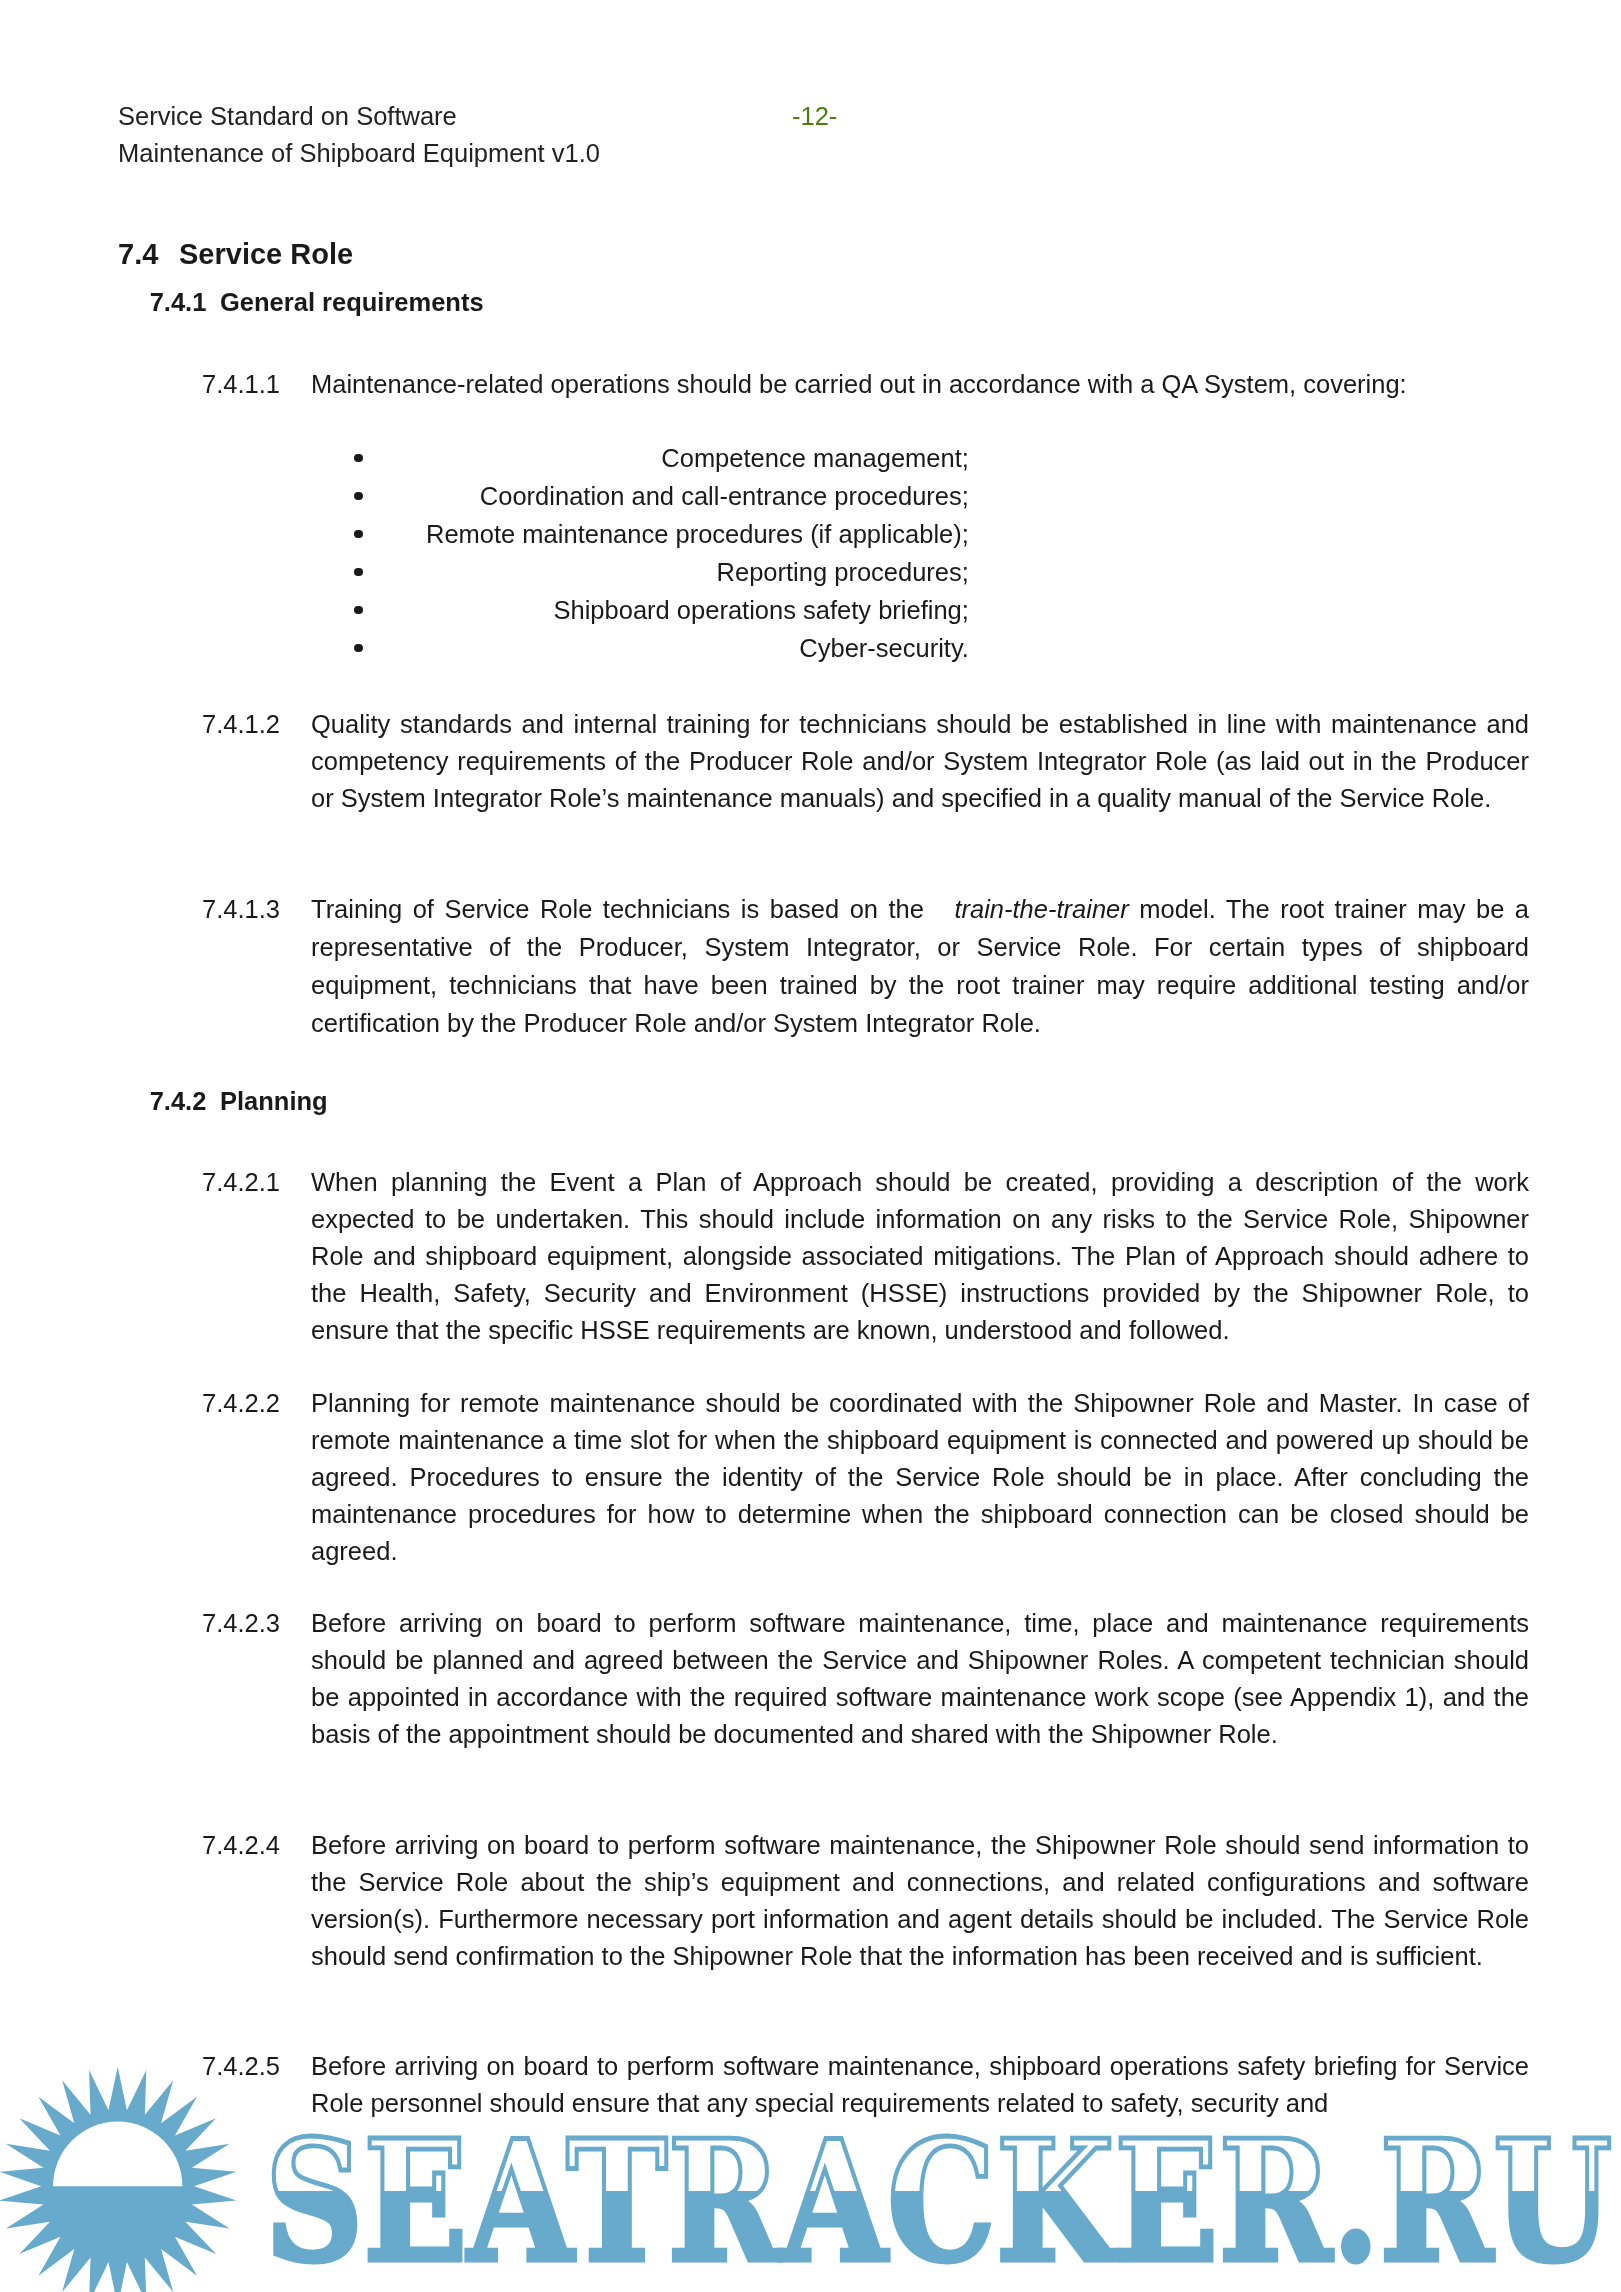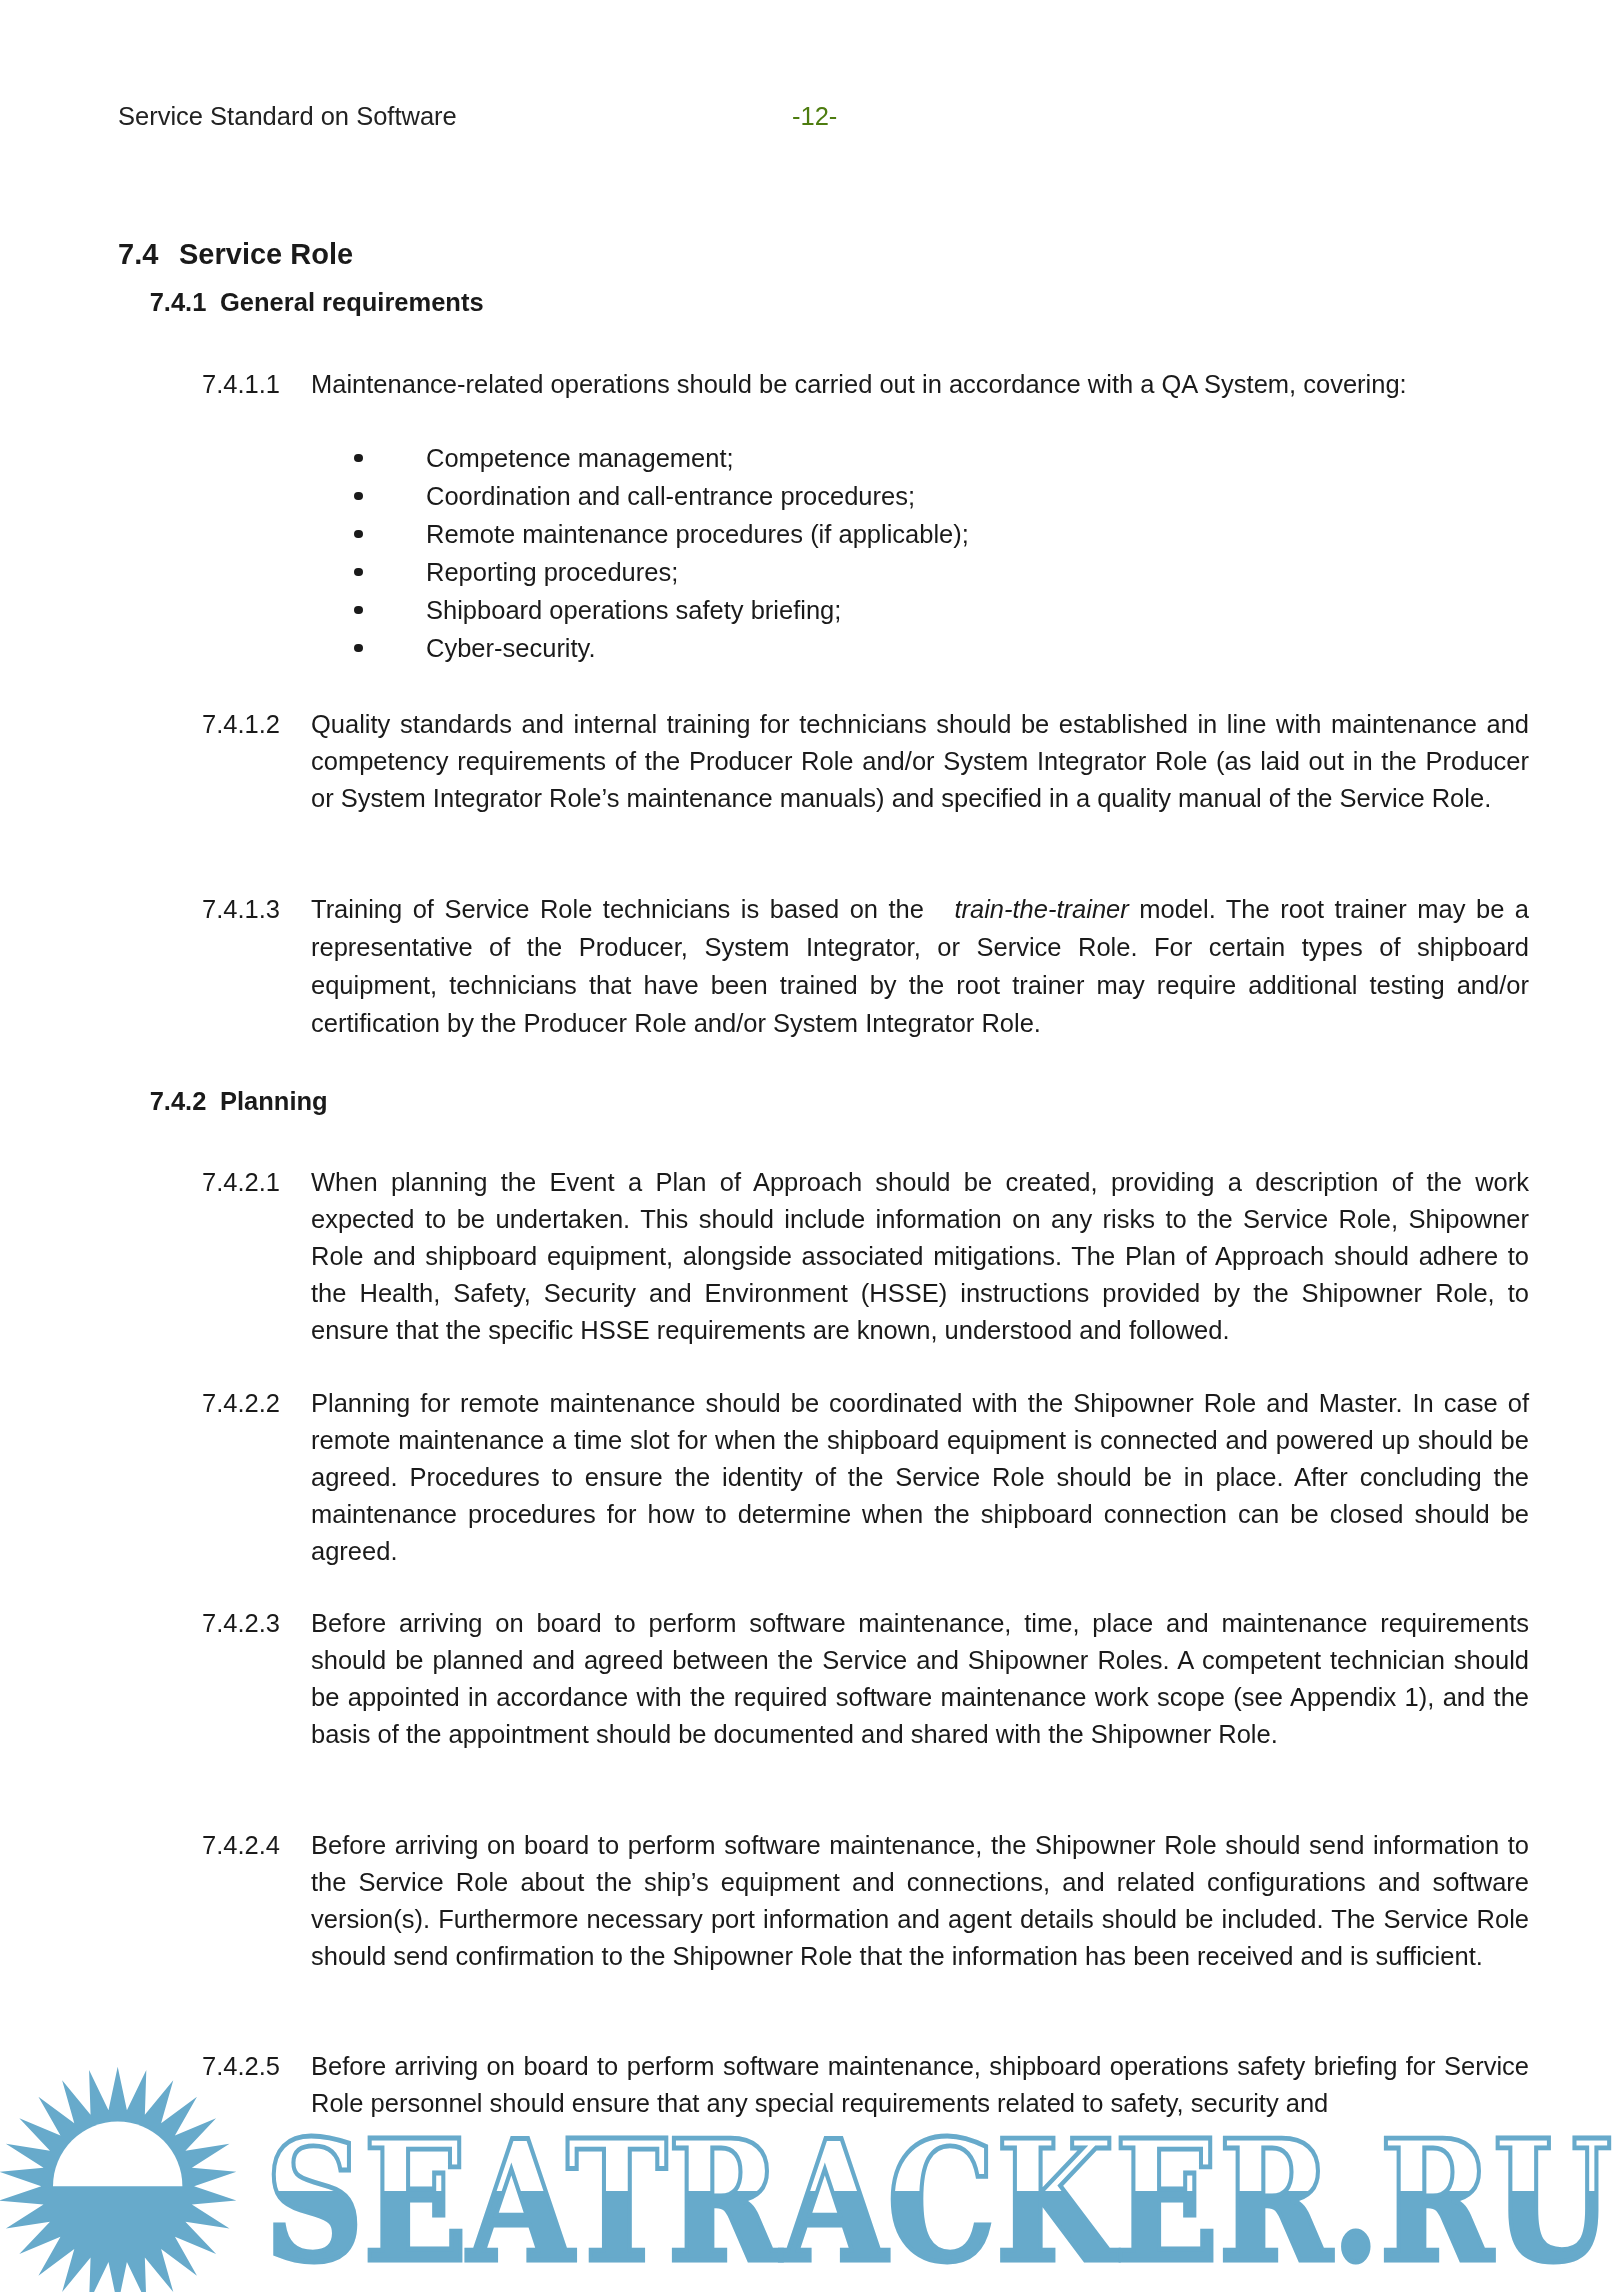--- a/index.html
+++ b/index.html
@@ -8,33 +8,34 @@
   .page { position: absolute; left: 0; top: 0; width: 1621px; height: 2293px; }
   .hdr { position: absolute; left: 118px; top: 98px; font-size: 25.5px; line-height: 37px; color: #222; }
   .hdr-num { position: absolute; left: 792px; top: 98px; font-size: 25.5px; line-height: 37px; color: #4d7c0f; }
   .h2 { position: absolute; left: 118px; top: 210px; font-size: 29px; font-weight: bold; margin-top: 28px; }
   .h2 .num { display: inline-block; width: 61px; }
   .h3 { position: absolute; left: 136px; font-size: 25.5px; font-weight: bold; text-align: center; }
   .h3 .num { display: inline-block; width: 84px; }
   .para { position: absolute; left: 202px; width: 1327px; font-size: 25.5px; line-height: 37px; }
   .para .pnum { position: absolute; left: 0; top: 0; width: 108px; }
   .para .ptext { margin-left: 109px; text-align: justify; text-align-last: left; }
-  .bullets { position: absolute; left: 348px; top: 439px; font-size: 25.5px; line-height: 38px; margin: 0; padding: 0; list-style: none; }
+  .bullets { position: absolute; left: 348px; top: 439px; font-size: 25.5px; line-height: 38px; margin: 0; padding: 0; list-style: none; text-align: right; }
   .bullets li { position: relative; padding-left: 78px; }
   .bullets li .dot { position: absolute; left: 5.9px; top: 14.7px; width: 8.8px; height: 8.8px; border-radius: 50%; background: #1a1a1a; }
   .wm { position: absolute; left: 0; top: 2049px; width: 1621px; height: 244px; }
   em { font-style: italic; margin-left: 20px; }
 </style>
 </head>
 <body>
 
 <div class="page">
 
   <div class="hdr">
     <div>Service Standard on Software</div>
+    <div>Maintenance of Shipboard Equipment v1.0</div>
   </div>
   <div class="hdr-num">-12-</div>
 
   <div class="h2">
     <span class="num">7.4</span><span>Service Role</span>
   </div>
 
   <div class="h3" style="top:288px;">
     <span class="num">7.4.1</span><span>General requirements</span>
   </div>

